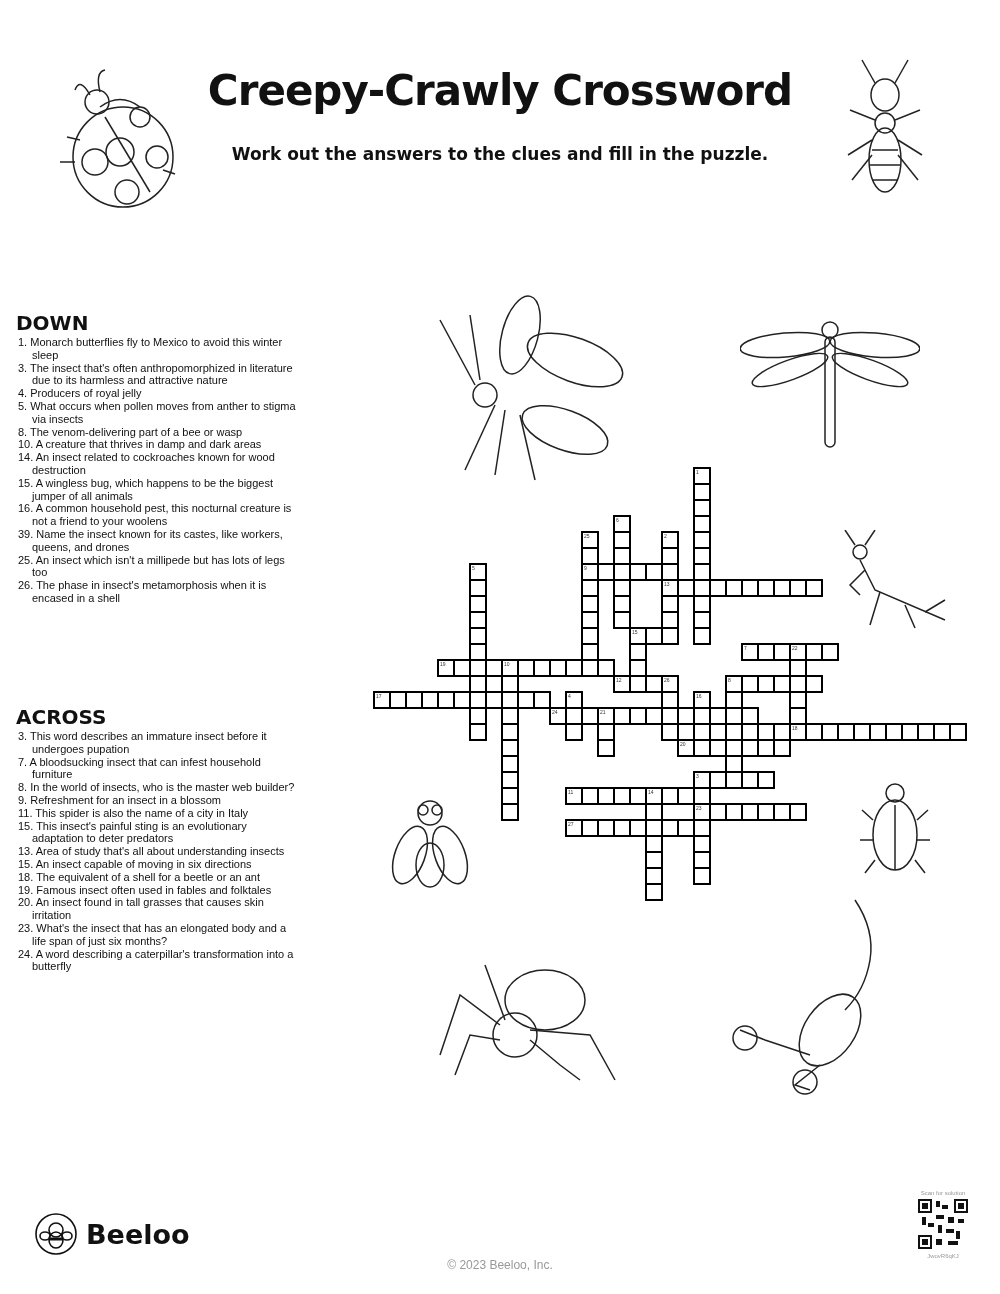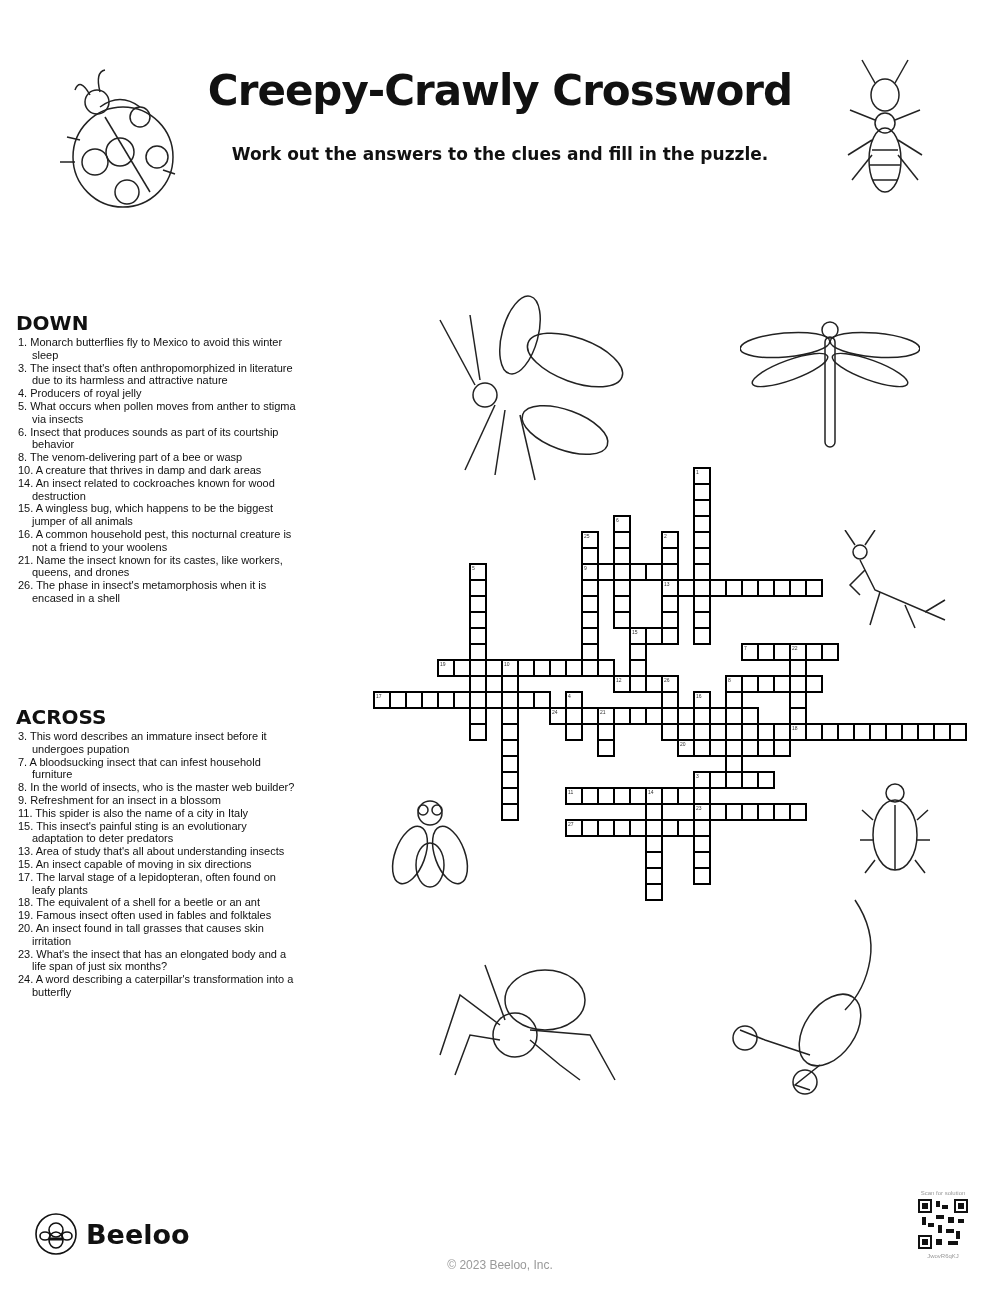--- a/index.html
+++ b/index.html
@@ -109,43 +109,42 @@
     <circle cx="80" cy="192" r="12"></circle>
 </svg>
 
 <div class="clues" style="top:312px">
   <h2>DOWN</h2>
   <div id="down-list">
       <div class="clue">1. Monarch butterflies fly to Mexico to avoid this winter sleep</div>
       <div class="clue">3. The insect that's often anthropomorphized in literature due to its harmless and attractive nature</div>
       <div class="clue">4. Producers of royal jelly</div>
       <div class="clue">5. What occurs when pollen moves from anther to stigma via insects</div>
-      <div class="clue">6. Insect that produces sounds as part of its courtship behavior</div>
       <div class="clue">8. The venom-delivering part of a bee or wasp</div>
       <div class="clue">10. A creature that thrives in damp and dark areas</div>
       <div class="clue">14. An insect related to cockroaches known for wood destruction</div>
       <div class="clue">15. A wingless bug, which happens to be the biggest jumper of all animals</div>
       <div class="clue">16. A common household pest, this nocturnal creature is not a friend to your woolens</div>
-      <div class="clue">21. Name the insect known for its castes, like workers, queens, and drones</div>
+      <div class="clue">39. Name the insect known for its castes, like workers, queens, and drones</div>
+      <div class="clue">25. An insect which isn't a millipede but has lots of legs too</div>
       <div class="clue">26. The phase in insect's metamorphosis when it is encased in a shell</div>
     </div>
 </div>
 
 <div class="clues" style="top:706px">
   <h2>ACROSS</h2>
   <div id="across-list">
       <div class="clue">3. This word describes an immature insect before it undergoes pupation</div>
       <div class="clue">7. A bloodsucking insect that can infest household furniture</div>
       <div class="clue">8. In the world of insects, who is the master web builder?</div>
       <div class="clue">9. Refreshment for an insect in a blossom</div>
       <div class="clue">11. This spider is also the name of a city in Italy</div>
       <div class="clue">15. This insect's painful sting is an evolutionary adaptation to deter predators</div>
       <div class="clue">13. Area of study that's all about understanding insects</div>
       <div class="clue">15. An insect capable of moving in six directions</div>
-      <div class="clue">17. The larval stage of a lepidopteran, often found on leafy plants</div>
       <div class="clue">18. The equivalent of a shell for a beetle or an ant</div>
       <div class="clue">19. Famous insect often used in fables and folktales</div>
       <div class="clue">20. An insect found in tall grasses that causes skin irritation</div>
       <div class="clue">23. What's the insect that has an elongated body and a life span of just six months?</div>
       <div class="clue">24. A word describing a caterpillar's transformation into a butterfly</div>
     </div>
 </div>
 
 <div class="grid" id="grid">
     <div class="cell" style="left: 694px; top: 468px; width: 18px; height: 18px;">

